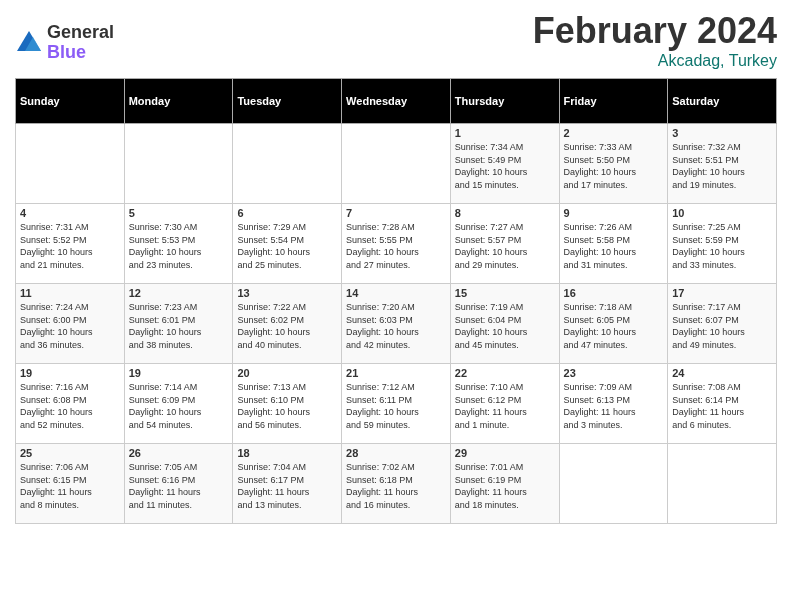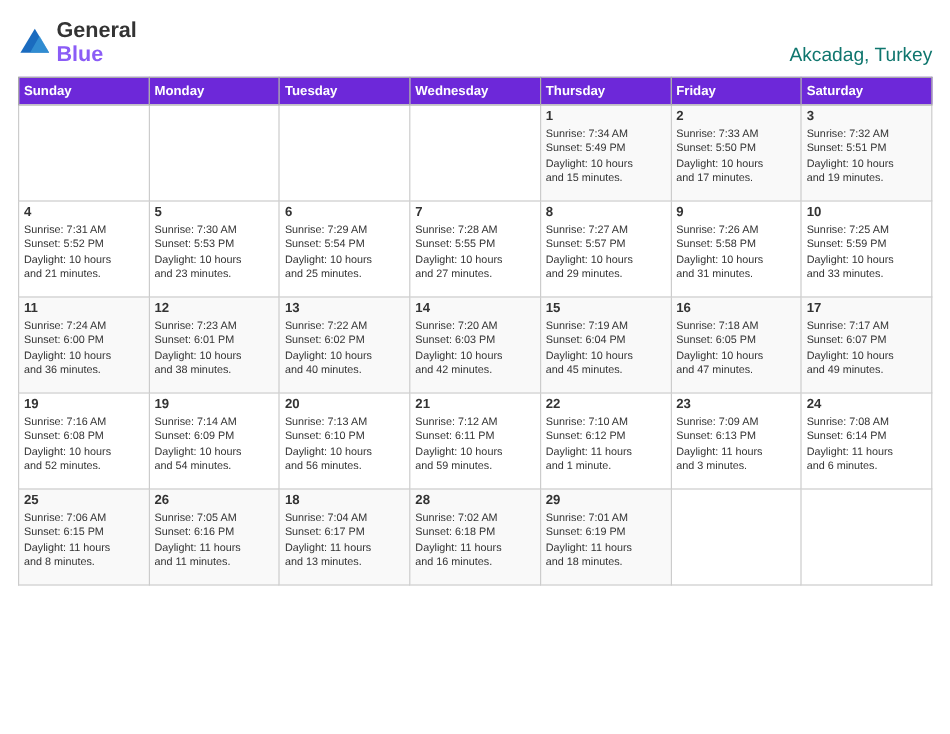--- a/index.html
+++ b/index.html
@@ -6,21 +6,21 @@
     body {
       font-family: Arial, sans-serif;
       background: #fff;
       width: 792px;
       min-height: 612px;
       padding: 10px 15px;
     }
     .header {
       display: flex;
       justify-content: space-between;
-      align-items: flex-end;
+      align-items: center;
       margin-bottom: 8px;
       gap: 17px;
     }
     .logo {
       display: flex;
       align-items: center;
       margin-top: 6px;
     }
     .logo-text {
       display: flex;
@@ -53,25 +53,25 @@
     .location {
       font-size: 16px;
       color: #0f766e;
     }
     table {
       width: 100%;
       border-collapse: collapse;
       table-layout: fixed;
     }
     thead tr th {
-      background-color: #6d28d9;
+      background-color: #000000;
       color: #fff;
       font-size: 11px;
       font-weight: bold;
-      padding: 5px 4px;
+      padding: 16px 4px;
       border: 1px solid #aaa;
       text-align: left;
     }
     tbody tr td {
       border: 1px solid #ccc;
       vertical-align: top;
       padding: 3px 4px;
       height: 80px;
       font-size: 9.5px;
       color: #333;
@@ -102,20 +102,21 @@
     <svg class="logo-icon" viewBox="0 0 28 28">
       <polygon points="14,2 26,22 2,22" fill="#1a6bbf"></polygon>
       <polygon points="18,8 26,22 10,22" fill="#3a9ad9" opacity="0.7"></polygon>
     </svg>
     <div class="logo-text">
       <span class="logo-general">General</span>
       <span class="logo-blue">Blue</span>
     </div>
   </div>
   <div class="title-block">
+    <div class="month-title">February 2024</div>
     <div class="location">Akcadag, Turkey</div>
   </div>
 </div>
 
 <table>
   <thead>
     <tr>
     <th>Sunday</th>
         <th>Monday</th>
         <th>Tuesday</th>

